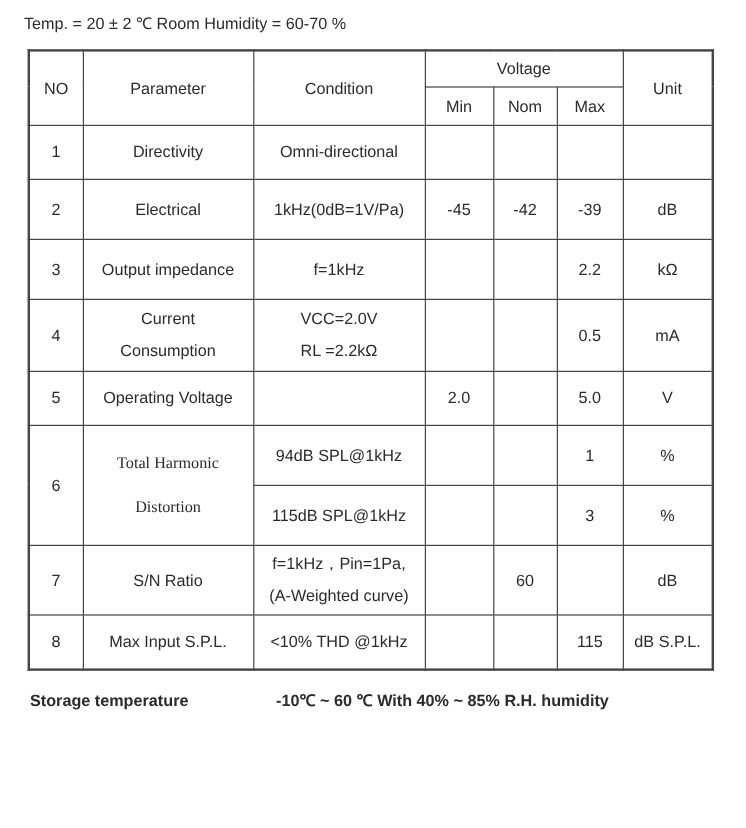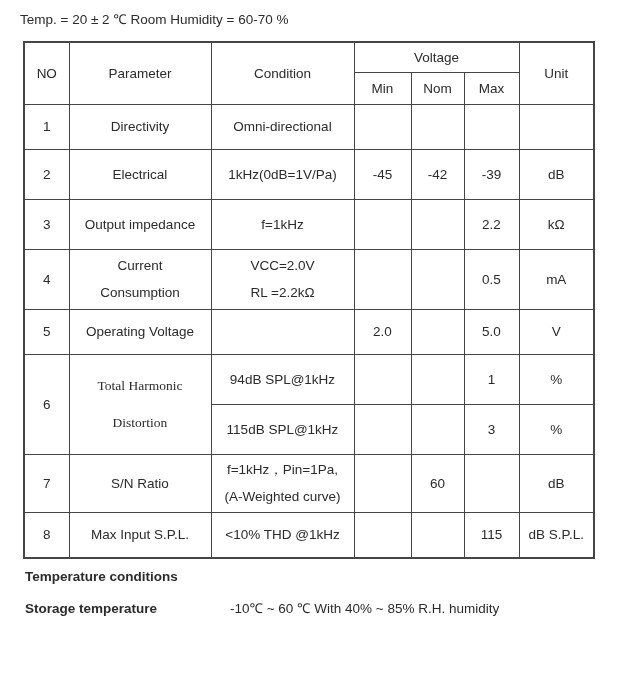--- a/index.html
+++ b/index.html
@@ -55,21 +55,21 @@
   }
   .temp-row {
     margin: 15px 0 0 25px;
     font-size: 13.5px;
   }
   .temp-label {
     display: inline-block;
     width: 205px;
     font-weight: bold;
   }
-  .temp-value { font-weight: normal; }
+  .temp-value { font-weight: bold; }
 </style>
 </head>
 <body>
 
 <div class="doc">
 
   <div class="subtitle">Temp. = 20 ± 2 ℃ Room Humidity = 60-70 %</div>
 
   <table class="spec">
     <colgroup>
@@ -189,20 +189,19 @@
       <td>Max Input S.P.L.</td>
       <td>&lt;10% THD @1kHz</td>
       <td></td>
       <td></td>
       <td>115</td>
       <td>dB S.P.L.</td>
     </tr>
   </tbody>
     </table>
 
-  <div class="temp-heading">Temperature conditions</div>
 
   <div class="temp-row">
     <span class="temp-label">Storage temperature</span><span class="temp-value">-10℃ ~ 60 ℃ With 40% ~ 85% R.H. humidity</span>
   </div>
 
 
 </div>
 
 </body></html>

